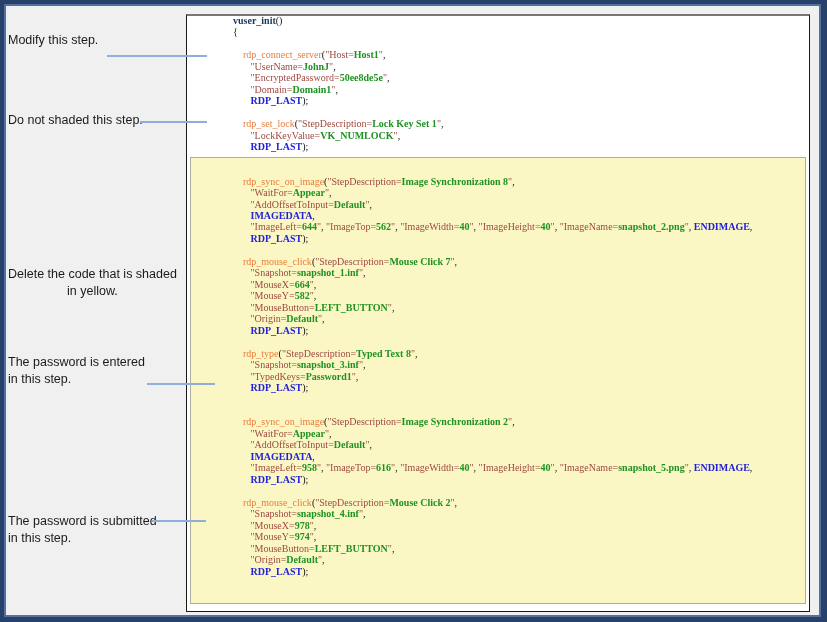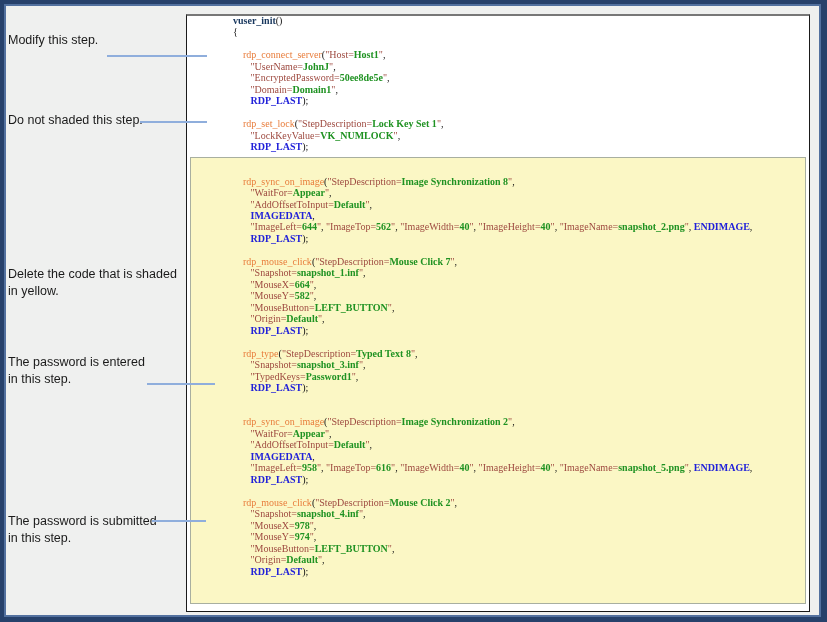--- a/index.html
+++ b/index.html
@@ -35,21 +35,21 @@
   .c-p{color:var(--syntax-plain,#111);}
   .c-f{color:var(--syntax-function,#E87D3C);}
   .c-s{color:var(--syntax-string,#9E4A40);}
   .c-v{color:var(--syntax-value,#1F9222);font-weight:bold;}
   .c-k{color:var(--syntax-constant,#2121D9);font-weight:bold;}
   .c-d{color:var(--syntax-declaration,#17365D);font-weight:bold;}
   .annotation{
     position:absolute;left:8px;z-index:4;color:#1a1a1a;
     font-size:12.5px;line-height:17px;white-space:pre-line;
   }
-  .a1{top:32px;} .a2{top:112px;} .a3{top:266px;} .a4{top:354px;} .a5{top:513px;}
+  .a1{top:32px;} .a2{top:112px;} .a3{top:266px;text-align:center;} .a4{top:354px;} .a5{top:513px;}
   .connector{
     position:absolute;height:2px;z-index:5;
     background:var(--connector,#8FAEDC);
   }
   .c1{left:107px;top:55px;width:100px;}
   .c2{left:140px;top:121px;width:67px;}
   .c4{left:147px;top:383px;width:68px;}
   .c5{left:152px;top:520px;width:54px;}
 </style>
 </head>

